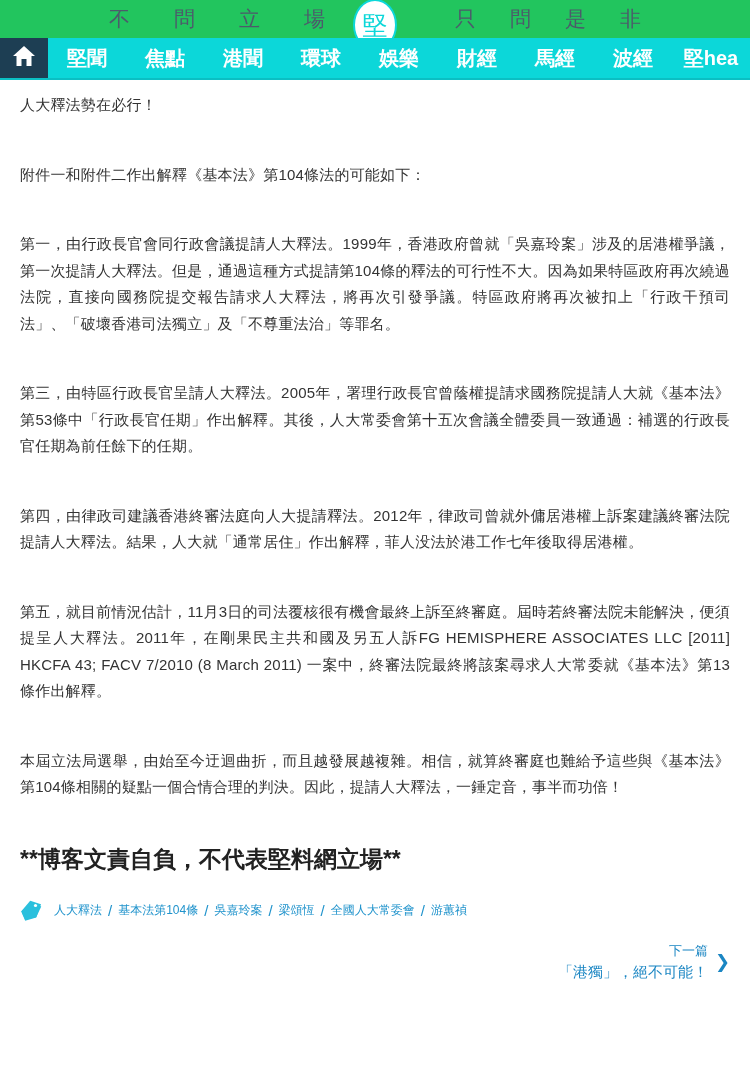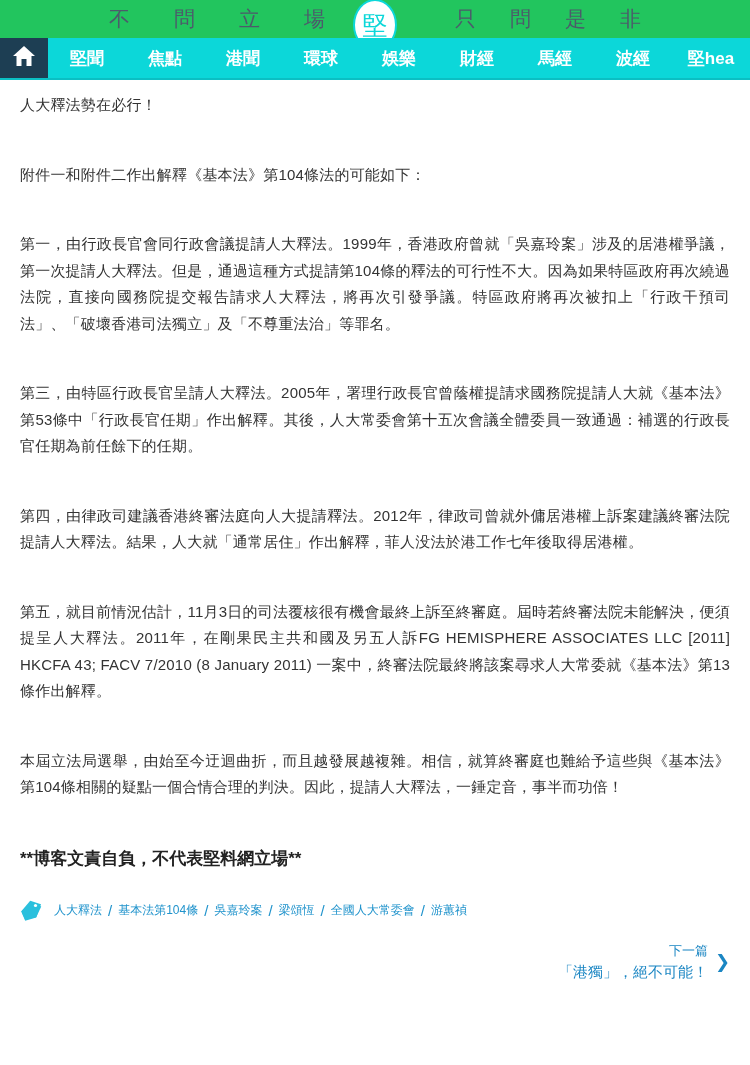--- a/index.html
+++ b/index.html
@@ -43,32 +43,32 @@
     height:42px;background:var(--accent);
     border-bottom:2px solid var(--accent-dark);
     display:flex;align-items:stretch;position:relative;z-index:2;
   }
   .nav-home{
     width:48px;background:var(--navy);
     display:flex;align-items:center;justify-content:center;cursor:pointer;
   }
   .nav-item{
     flex:1;display:flex;align-items:center;justify-content:center;
-    color:#ffffff;font-weight:bold;font-size:17px;cursor:pointer;
+    color:#ffffff;font-weight:bold;font-size:20px;cursor:pointer;
     text-decoration:none;white-space:nowrap;
   }
 
   
   .article{padding:12px 20px 0;}
   .article p{
     font-size:15px;line-height:26.5px;letter-spacing:0.2px;
     color:var(--text);margin:0 0 43px;text-align:justify;
   }
   .disclaimer{
-    font-size:17px;line-height:30px;font-weight:bold;color:#222;
+    font-size:23px;line-height:30px;font-weight:bold;color:#222;
     margin:0 0 26px;
   }
 
   
   .tags{display:flex;align-items:center;margin:0 0 16px;}
   .tag-icon{width:22px;height:22px;margin-right:12px;flex:0 0 auto;}
   .tag-link{
     color:var(--link-blue);font-size:12px;text-decoration:none;cursor:pointer;
   }
   .tag-sep{color:var(--link-blue);font-size:15px;margin:0 6px;}
@@ -122,21 +122,21 @@
     <a class="nav-item">波經</a>
     <a class="nav-item">堅hea</a>
   </nav>
 
   <main class="article">
     <p>人大釋法勢在必行！</p>
     <p>附件一和附件二作出解釋《基本法》第104條法的可能如下：</p>
     <p>第一，由行政長官會同行政會議提請人大釋法。1999年，香港政府曾就「吳嘉玲案」涉及的居港權爭議，第一次提請人大釋法。但是，通過這種方式提請第104條的釋法的可行性不大。因為如果特區政府再次繞過法院，直接向國務院提交報告請求人大釋法，將再次引發爭議。特區政府將再次被扣上「行政干預司法」、「破壞香港司法獨立」及「不尊重法治」等罪名。</p>
     <p>第三，由特區行政長官呈請人大釋法。2005年，署理行政長官曾蔭權提請求國務院提請人大就《基本法》第53條中「行政長官任期」作出解釋。其後，人大常委會第十五次會議全體委員一致通過：補選的行政長官任期為前任餘下的任期。</p>
     <p>第四，由律政司建議香港終審法庭向人大提請釋法。2012年，律政司曾就外傭居港權上訴案建議終審法院提請人大釋法。結果，人大就「通常居住」作出解釋，菲人没法於港工作七年後取得居港權。</p>
-    <p>第五，就目前情況估計，11月3日的司法覆核很有機會最終上訴至終審庭。屆時若終審法院未能解決，便須提呈人大釋法。2011年，在剛果民主共和國及另五人訴FG HEMISPHERE ASSOCIATES LLC [2011] HKCFA 43; FACV 7/2010 (8 January 2011) 一案中，終審法院最終將該案尋求人大常委就《基本法》第13條作出解釋。</p>
+    <p>第五，就目前情況估計，11月3日的司法覆核很有機會最終上訴至終審庭。屆時若終審法院未能解決，便須提呈人大釋法。2011年，在剛果民主共和國及另五人訴FG HEMISPHERE ASSOCIATES LLC [2011] HKCFA 43; FACV 7/2010 (8 March 2011) 一案中，終審法院最終將該案尋求人大常委就《基本法》第13條作出解釋。</p>
     <p>本屆立法局選舉，由始至今迂迴曲折，而且越發展越複雜。相信，就算終審庭也難給予這些與《基本法》第104條相關的疑點一個合情合理的判決。因此，提請人大釋法，一錘定音，事半而功倍！</p>
 
     <h2 class="disclaimer">**博客文責自負，不代表堅料網立場**</h2>
 
     <div class="tags">
       <span class="tag-icon">
         <svg width="22" height="22" viewBox="0 0 22 22">
           <path d="M9.5 1.5 L20.5 5 L17 16.5 L6.5 20.5 L1.5 12.5 Z" transform="rotate(8 11 11)" fill="#2bc0dd"></path>
           <path d="M10.2 0.8 L21 4.2 L16.2 17.4 L5.2 20.8 L1.2 11.6 Z" fill="#2bc0dd"></path>
           <circle cx="15.5" cy="5.5" r="1.6" fill="#ffffff"></circle>

